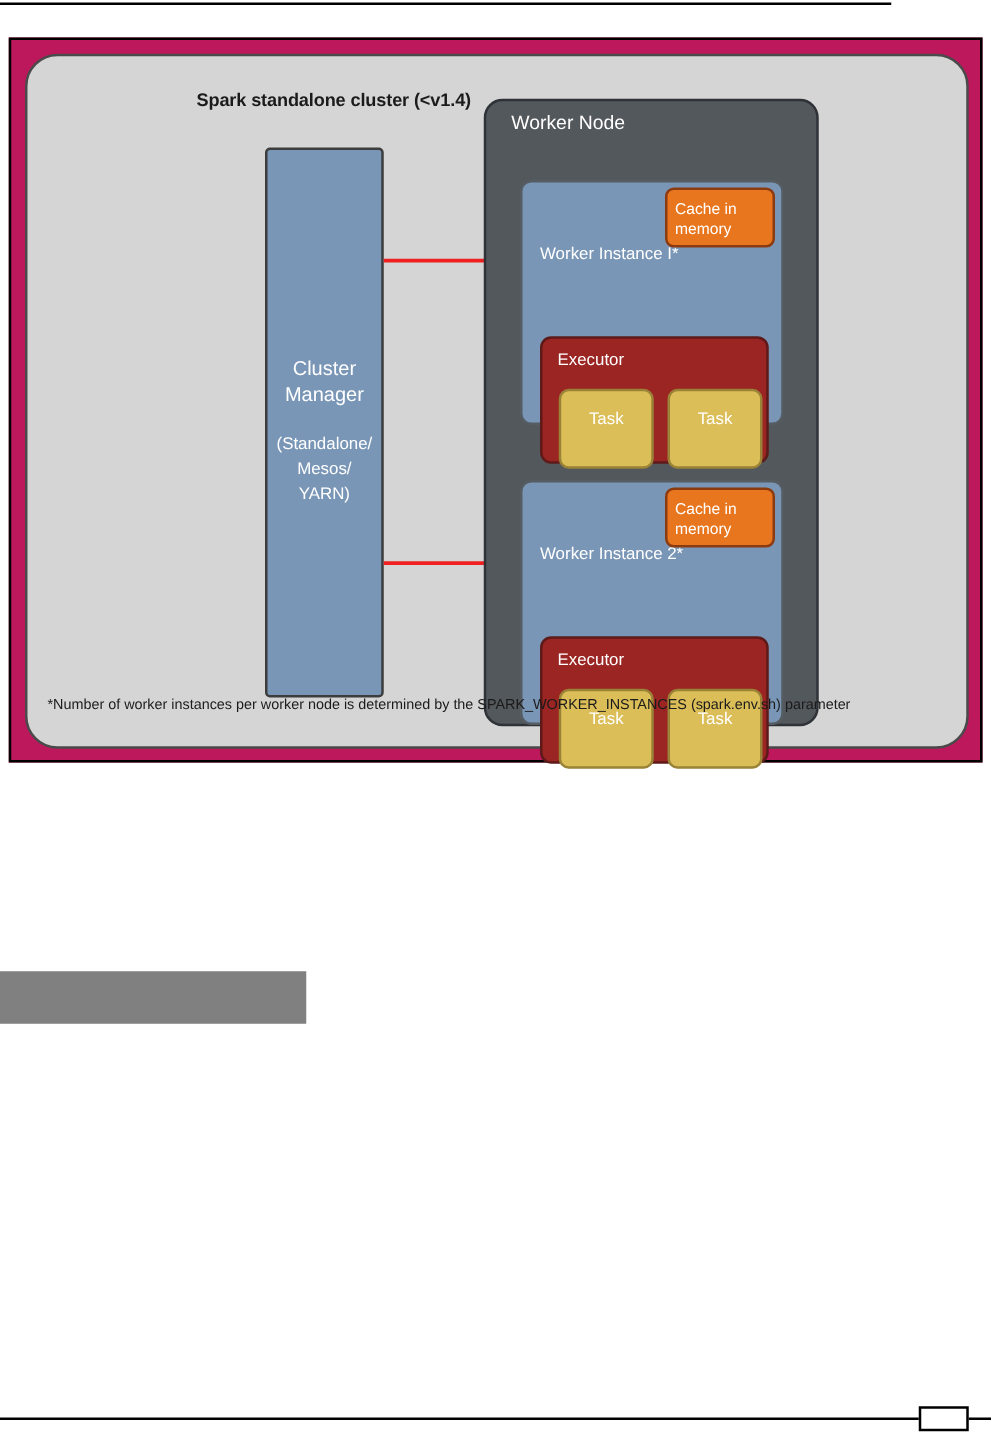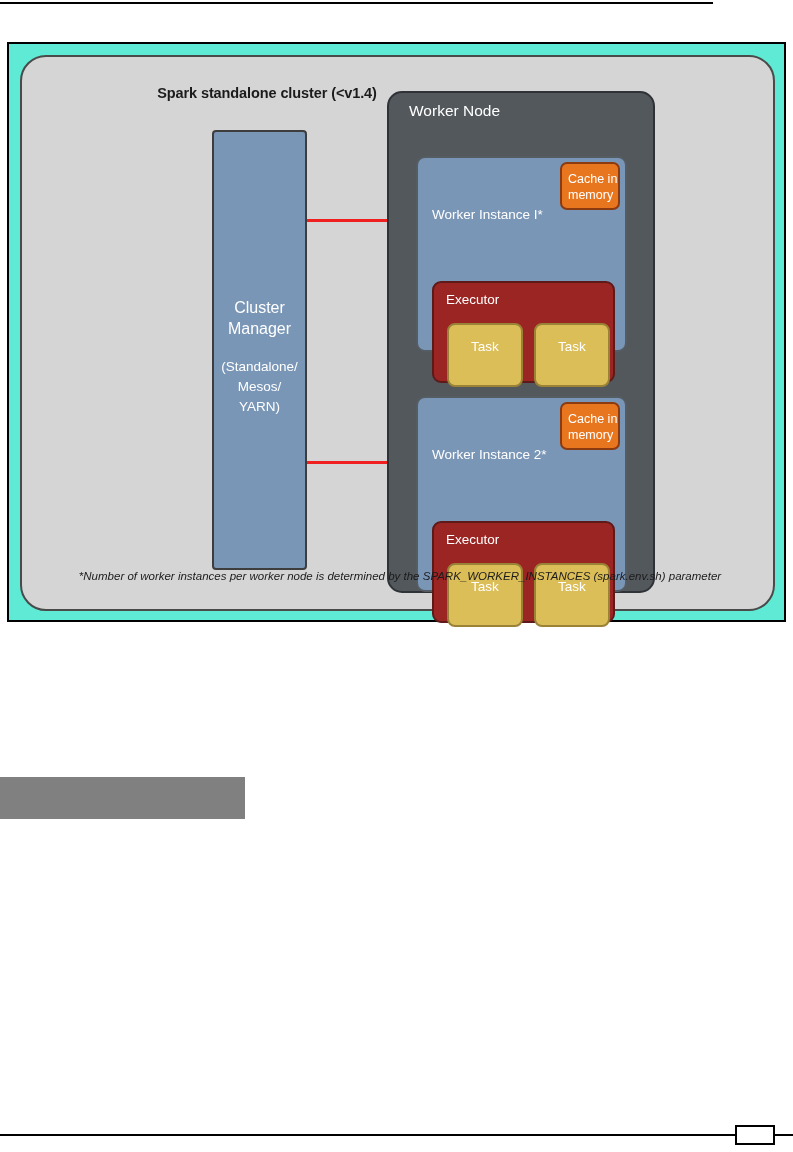--- a/index.html
+++ b/index.html
@@ -52,26 +52,26 @@
     top: 777px;
     width: 245px;
     height: 42px;
     background: #808080;
   }
 
   
   .figure-frame {
     position: absolute;
     left: 7px;
-    top: 42px;
+    top: 30px;
     width: 779px;
     height: 580px;
     border: 2px solid #000000;
     box-sizing: border-box;
-    background: #5eead4;
+    background: #be185d;
     padding-left: 12px;
   }
 
   
   .cluster-panel {
     position: absolute;
     left: 11px;
     top: 11px;
     width: 755px;
     height: 556px;
@@ -202,21 +202,21 @@
     left: 14px;
     top: 49px;
     color: #ffffff;
     font-size: 13.5px;
   }
 
   .cache-box {
     position: absolute;
     right: 5px;
     top: 4px;
-    width: 60px;
+    width: 88px;
     height: 48px;
     background: #e8761e;
     border: 2px solid #8c3a10;
     border-radius: 7px;
     box-sizing: border-box;
     color: #ffffff;
     font-size: 12.5px;
     line-height: 16px;
     padding: 7px 0 0 6px;
   }
@@ -257,25 +257,23 @@
   }
   .task-a { left: 13px; }
   .task-b { left: 100px; }
 
   
   .footnote {
     position: absolute;
     left: 16px;
     top: 513px;
     width: 724px;
-    text-align: center;
     font-size: 11.5px;
     color: #1b1b1b;
     white-space: nowrap;
-    font-style: italic;
   }
 </style>
 </head>
 <body>
 
 <div class="top-rule"></div>
 
 <div class="figure-frame">
 
   <div class="cluster-panel">

